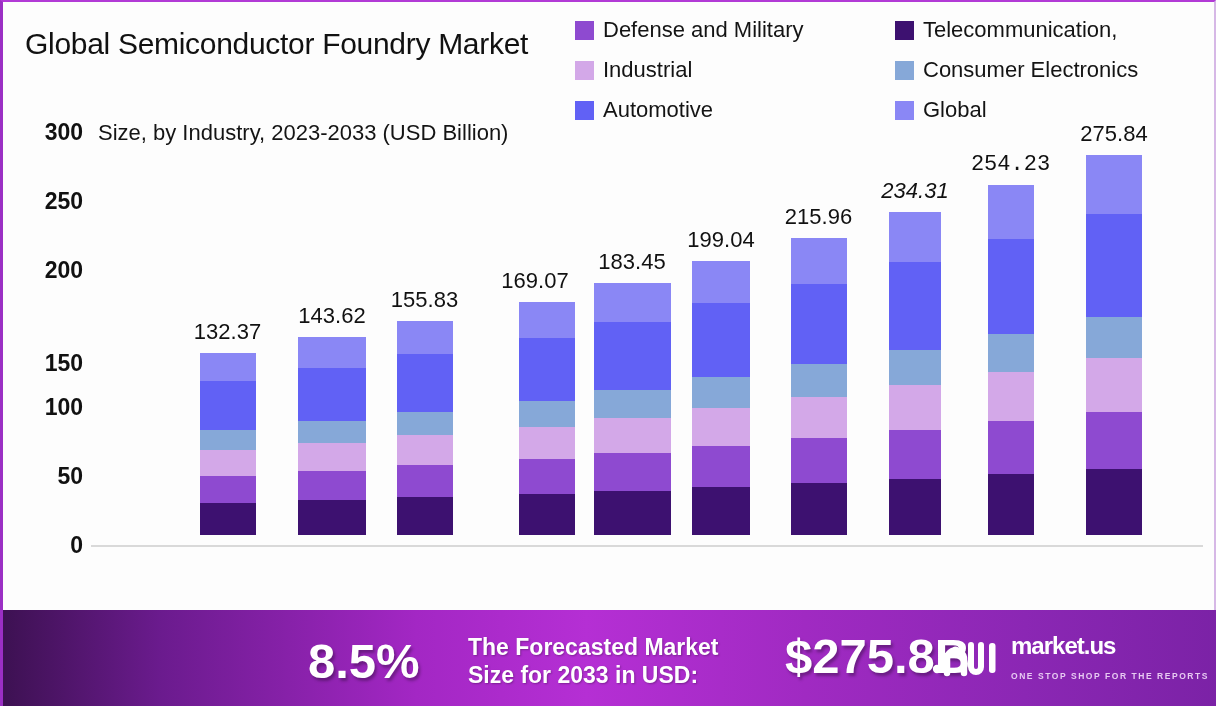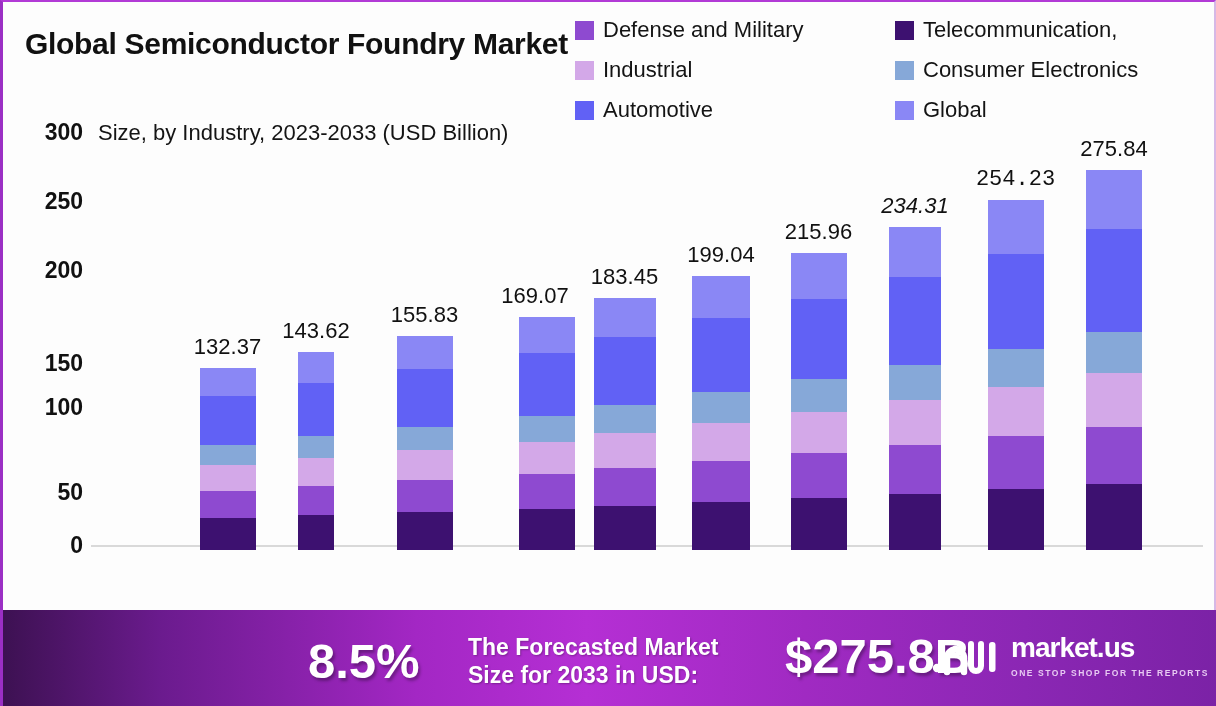--- a/index.html
+++ b/index.html
@@ -7,42 +7,42 @@
     width:1216px;height:706px;overflow:hidden;
     font-family:"Liberation Sans", sans-serif;
     background:#ffffff;
   }
   #root{position:relative;width:1216px;height:706px;background:#fdfdfd;
         border-left:3px solid #9b2fc4;border-top:2px solid #b23ad6;
         border-right:2px solid #d6b8e6;box-sizing:border-box;}
 
   
   .title{position:absolute;left:22px;top:24px;width:560px;
-         font-size:30px;font-weight:bold;line-height:1.22;color:#111111;
+         font-size:30px;font-weight:normal;line-height:1.22;color:#111111;
          letter-spacing:-0.3px;}
 
   
   .legend{position:absolute;left:572px;top:8px;width:640px;
           display:flex;flex-wrap:wrap;}
   .legend-item{width:50%;height:40px;display:flex;align-items:center;}
   .legend-swatch{width:19px;height:19px;flex:0 0 19px;margin-right:9px;}
   .legend-label{font-size:22px;color:#141414;white-space:nowrap;}
 
   
   .plot{position:absolute;left:0;top:0;width:1216px;height:600px;}
   .subtitle{position:absolute;left:95px;top:118px;font-size:22px;color:#141414;}
 
   .ytick{position:absolute;right:0;transform:translateY(-50%);
          font-size:23px;font-weight:bold;color:#111111;text-align:right;}
   .yaxis{position:absolute;left:14px;top:0;width:66px;height:600px;}
 
   .baseline{position:absolute;left:88px;width:1112px;height:2px;background:#d9d9d9;}
 
   .bars{position:absolute;left:92px;top:0;width:1110px;height:600px;}
-  .bar-group{position:absolute;bottom:52px;width:56px;border-radius:17px;}
+  .bar-group{position:absolute;bottom:67px;width:56px;border-radius:17px;}
   .seg{width:100%;display:block;}
   .bar-total{position:absolute;left:50%;transform:translateX(-50%);
              bottom:100%;margin-bottom:8px;font-size:22px;color:#111111;
              white-space:nowrap;}
 
   
   .banner{position:absolute;left:0;bottom:0;width:1216px;height:96px;
           background:linear-gradient(90deg,#3d1152 0%,#6b1b8e 13%,#a327c4 34%,
                      #b52fd4 48%,#a02ac2 66%,#8b27b4 84%,#7b22a6 100%);
           display:flex;align-items:center;overflow:hidden;}
@@ -51,23 +51,23 @@
   .banner-big{color:#ffffff;font-size:49px;font-weight:bold;
               text-shadow:2px 3px 3px rgba(0,0,0,.3);white-space:nowrap;}
   .b1{position:absolute;left:14px;top:23px;}
   .b2{position:absolute;left:305px;top:23px;}
   .b3{position:absolute;left:465px;top:23px;}
   .b4{position:absolute;left:782px;top:18px;}
 
   .logo{position:absolute;right:10px;top:24px;display:flex;align-items:center;}
   .logo-mark{width:74px;height:40px;margin-right:7px;}
   .logo-text{display:flex;flex-direction:column;line-height:1;}
-  .logo-name{color:#ffffff;font-size:28px;font-weight:bold;letter-spacing:-1px;}
+  .logo-name{color:#ffffff;font-size:24px;font-weight:bold;letter-spacing:-1px;}
   .logo-tag{color:#e7c9f2;font-size:8.5px;font-weight:bold;letter-spacing:1.55px;
-            margin-top:7px;}
+            margin-top:14px;}
 </style>
 </head>
 <body>
 
 <div id="root">
 
   <div class="title">Global Semiconductor Foundry Market</div>
 
   <div class="legend">
       <div class="legend-item">
@@ -93,39 +93,39 @@
       <div class="legend-item">
         <span class="legend-swatch" style="background: rgb(138, 135, 245);"></span>
         <span class="legend-label">Global</span>
       </div>
     </div>
 
   <div class="plot">
     <div class="subtitle">Size, by Industry, 2023-2033 (USD Billion)</div>
     <div class="yaxis">
         <div class="ytick" style="top: 543px;">0</div>
-        <div class="ytick" style="top: 474.167px; margin-top: 16px;">50</div>
+        <div class="ytick" style="top: 474.167px;">50</div>
         <div class="ytick" style="top: 405.333px;">100</div>
         <div class="ytick" style="top: 336.5px; margin-top: 24px;">150</div>
         <div class="ytick" style="top: 267.667px;">200</div>
         <div class="ytick" style="top: 198.833px;">250</div>
         <div class="ytick" style="top: 130px;">300</div>
       </div>
     <div class="baseline" style="top: 543px;"></div>
     <div class="bars">
         <div class="bar-group" style="left: 104.5px; width: 56px;">
           <div class="seg" style="height: 28.2217px; background: rgb(138, 135, 245);"></div>
           <div class="seg" style="height: 49.147px; background: rgb(97, 97, 245);"></div>
           <div class="seg" style="height: 20.0993px; background: rgb(134, 168, 216);"></div>
           <div class="seg" style="height: 25.4683px; background: rgb(211, 168, 232);"></div>
           <div class="seg" style="height: 27.3957px; background: rgb(142, 74, 208);"></div>
           <div class="seg" style="height: 31.9387px; background: rgb(61, 17, 112);"></div>
           <div class="bar-total">132.37</div>
         </div>
-        <div class="bar-group" style="left: 203px; width: 36px;">
+        <div class="bar-group" style="left: 203px; width: 68px;">
           <div class="seg" style="height: 30.562px; background: rgb(138, 135, 245);"></div>
           <div class="seg" style="height: 53.4147px; background: rgb(97, 97, 245);"></div>
           <div class="seg" style="height: 21.7513px; background: rgb(134, 168, 216);"></div>
           <div class="seg" style="height: 27.671px; background: rgb(211, 168, 232);"></div>
           <div class="seg" style="height: 29.5983px; background: rgb(142, 74, 208);"></div>
           <div class="seg" style="height: 34.692px; background: rgb(61, 17, 112);"></div>
           <div class="bar-total">143.62</div>
         </div>
         <div class="bar-group" style="left: 301.5px; width: 56px; margin-top: 36px;">
           <div class="seg" style="height: 33.1777px; background: rgb(138, 135, 245);"></div>
@@ -138,21 +138,21 @@
         </div>
         <div class="bar-group" style="left: 400px; width: 56px; padding-left: 24px;">
           <div class="seg" style="height: 36.0687px; background: rgb(138, 135, 245);"></div>
           <div class="seg" style="height: 62.776px; background: rgb(97, 97, 245);"></div>
           <div class="seg" style="height: 25.606px; background: rgb(134, 168, 216);"></div>
           <div class="seg" style="height: 32.627px; background: rgb(211, 168, 232);"></div>
           <div class="seg" style="height: 34.9673px; background: rgb(142, 74, 208);"></div>
           <div class="seg" style="height: 40.7493px; background: rgb(61, 17, 112);"></div>
           <div class="bar-total">169.07</div>
         </div>
-        <div class="bar-group" style="left: 498.5px; width: 62px;">
+        <div class="bar-group" style="left: 498.5px; width: 77px;">
           <div class="seg" style="height: 39.0973px; background: rgb(138, 135, 245);"></div>
           <div class="seg" style="height: 68.145px; background: rgb(97, 97, 245);"></div>
           <div class="seg" style="height: 27.8087px; background: rgb(134, 168, 216);"></div>
           <div class="seg" style="height: 35.3803px; background: rgb(211, 168, 232);"></div>
           <div class="seg" style="height: 37.8583px; background: rgb(142, 74, 208);"></div>
           <div class="seg" style="height: 44.191px; background: rgb(61, 17, 112);"></div>
           <div class="bar-total">183.45</div>
         </div>
         <div class="bar-group" style="left: 597px; width: 58px;">
           <div class="seg" style="height: 42.4013px; background: rgb(138, 135, 245);"></div>
@@ -174,21 +174,21 @@
         </div>
         <div class="bar-group" style="left: 794px; width: 52px; font-style: italic;">
           <div class="seg" style="height: 49.973px; background: rgb(138, 135, 245);"></div>
           <div class="seg" style="height: 87.143px; background: rgb(97, 97, 245);"></div>
           <div class="seg" style="height: 35.518px; background: rgb(134, 168, 216);"></div>
           <div class="seg" style="height: 45.1547px; background: rgb(211, 168, 232);"></div>
           <div class="seg" style="height: 48.321px; background: rgb(142, 74, 208);"></div>
           <div class="seg" style="height: 56.4433px; background: rgb(61, 17, 112);"></div>
           <div class="bar-total">234.31</div>
         </div>
-        <div class="bar-group" style="left: 892.5px; width: 56px; font-family: Liberation Mono, monospace;">
+        <div class="bar-group" style="left: 892.5px; width: 46px; font-family: Liberation Mono, monospace;">
           <div class="seg" style="height: 54.2407px; background: rgb(138, 135, 245);"></div>
           <div class="seg" style="height: 94.4393px; background: rgb(97, 97, 245);"></div>
           <div class="seg" style="height: 38.5467px; background: rgb(134, 168, 216);"></div>
           <div class="seg" style="height: 49.0093px; background: rgb(211, 168, 232);"></div>
           <div class="seg" style="height: 52.451px; background: rgb(142, 74, 208);"></div>
           <div class="seg" style="height: 61.2617px; background: rgb(61, 17, 112);"></div>
           <div class="bar-total">254.23</div>
         </div>
         <div class="bar-group" style="left: 991px; width: 56px;">
           <div class="seg" style="height: 58.7837px; background: rgb(138, 135, 245);"></div>

